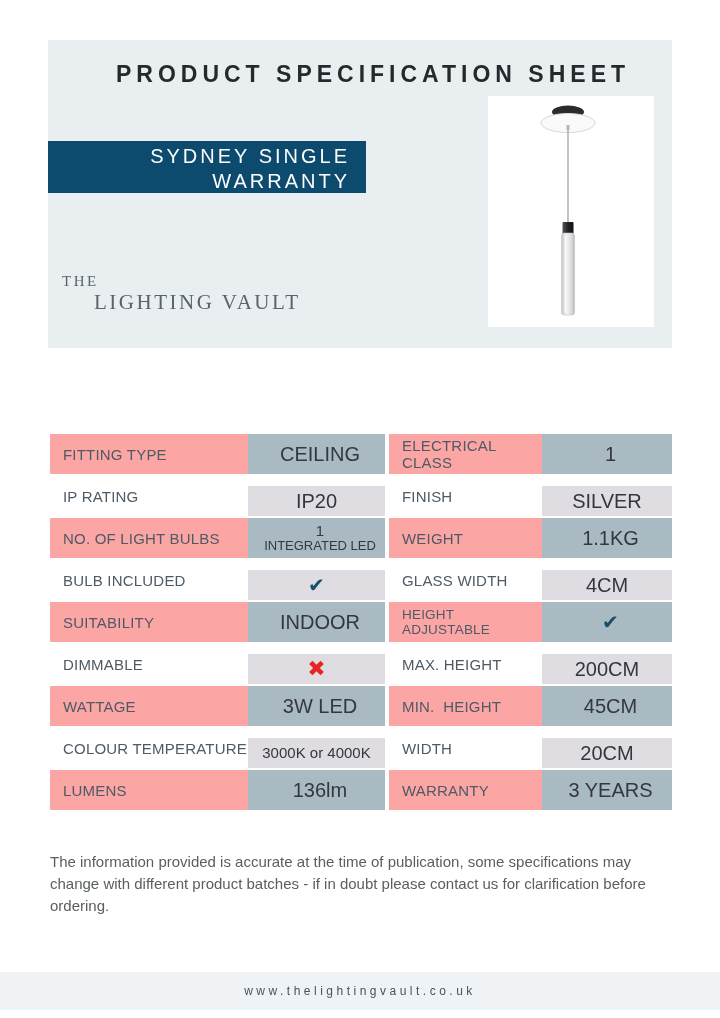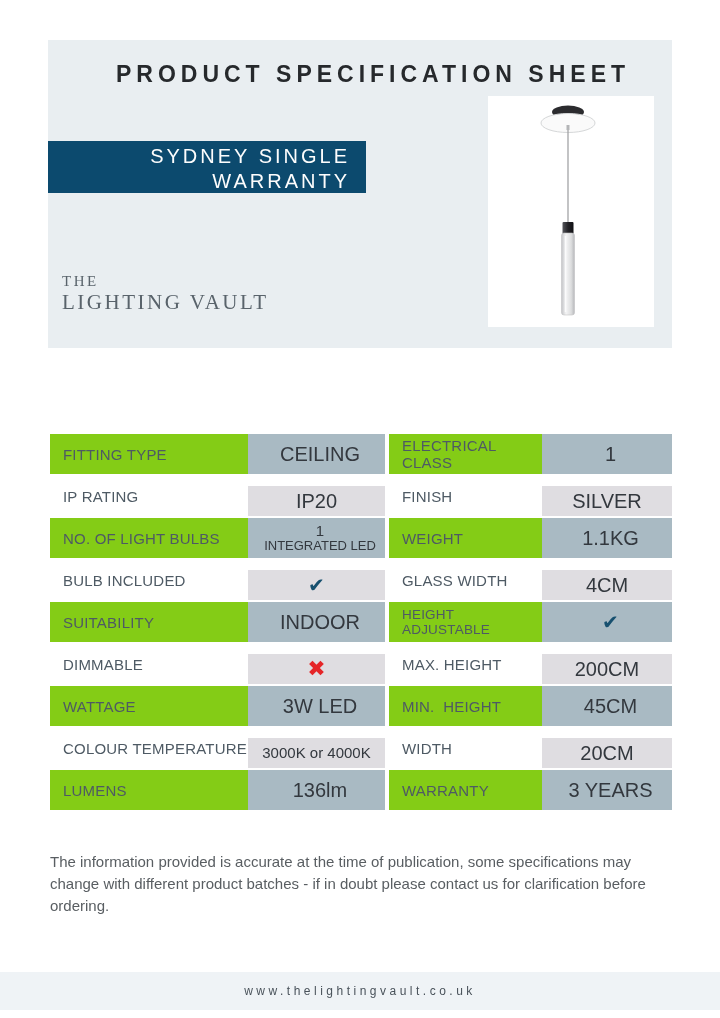--- a/index.html
+++ b/index.html
@@ -22,21 +22,21 @@
     position:absolute;left:0;top:101px;width:318px;height:52px;
     background:#0c4a6e;color:#fdfdfd;text-align:right;
     box-sizing:border-box;padding:3px 16px 0 0;
     font-size:20px;letter-spacing:3px;line-height:25px;font-weight:400;
   }
   .brand{
     position:absolute;left:14px;top:232px;color:#59636b;
     font-family:"Liberation Serif","DejaVu Serif",serif;
   }
   .brand-line1{font-size:15px;letter-spacing:2.5px;line-height:18px;}
-  .brand-line2{font-size:21px;letter-spacing:2.5px;line-height:25px;}
+  .brand-line2{font-size:21px;letter-spacing:2.5px;line-height:25px;margin-left:32px;}
   .product-image-box{
     position:absolute;left:440px;top:56px;width:166px;height:231px;
     background:#ffffff;
   }
   
   .spec-table{position:absolute;display:flex;flex-direction:column;gap:2px;}
   .spec-table.left{left:50px;top:434px;width:335px;}
   .spec-table.right{left:389px;top:434px;width:283px;}
   .row{display:flex;height:40px;}
   .cell{display:flex;align-items:center;box-sizing:border-box;}
@@ -45,21 +45,21 @@
     white-space:pre-wrap;
   }
   .left  .cell.label{width:198px;}
   .left  .cell.value{width:137px;}
   .right .cell.label{width:153px;}
   .right .cell.value{width:130px;}
   .cell.value{
     justify-content:center;text-align:center;font-size:20px;color:#33383e;
     flex-direction:column;line-height:1.05;
   }
-  .l-odd{background:#84cc16;}
+  .l-odd{background:#fca5a5;}
   .l-even{background:#ffffff;}
   .v-odd{background:#a9bac3;padding-left:7px;}
   .v-even{background:#dfdde1;margin-top:10px;}
   .cell.value.small{font-size:15px;}
   .cell.label.small{font-size:13.5px;}
   .two-line .line1{font-size:15px;display:block;}
   .two-line .line2{font-size:13px;display:block;}
   .icon-val{font-size:19px;font-weight:700;}
   .icon-val.check{color:#17506f;}
   .icon-val.cross{color:#e52528;font-size:22px;}

